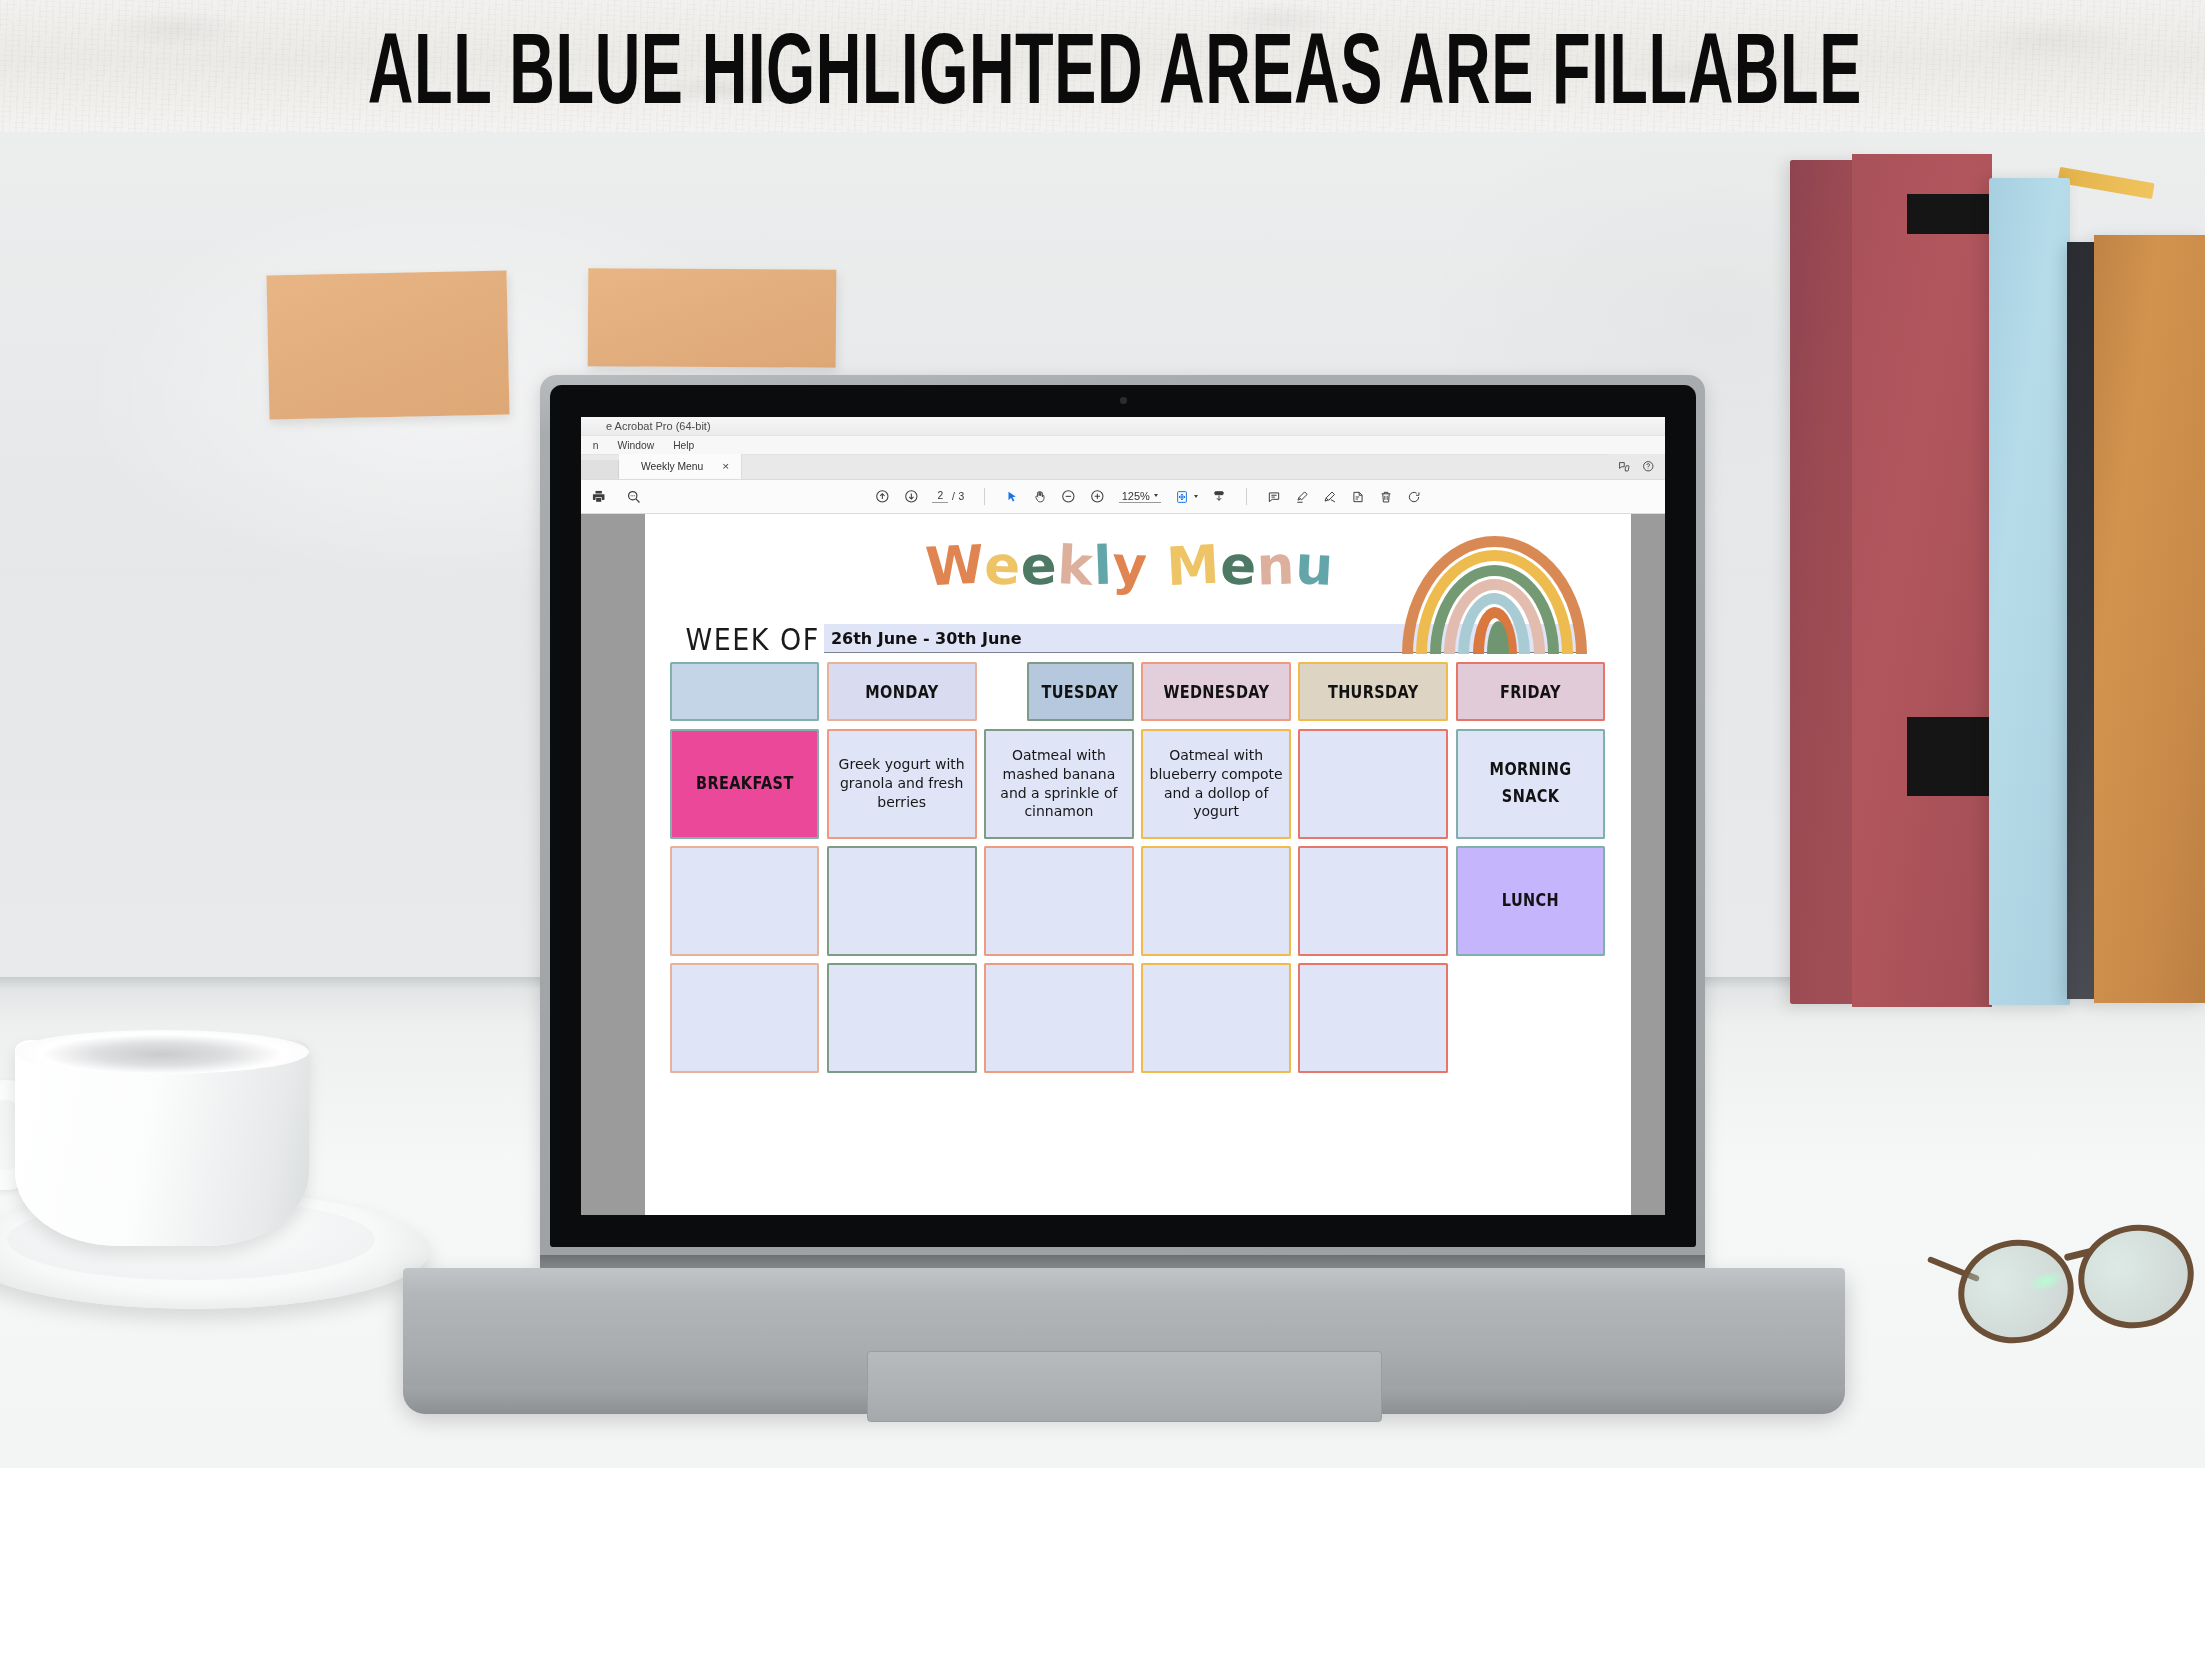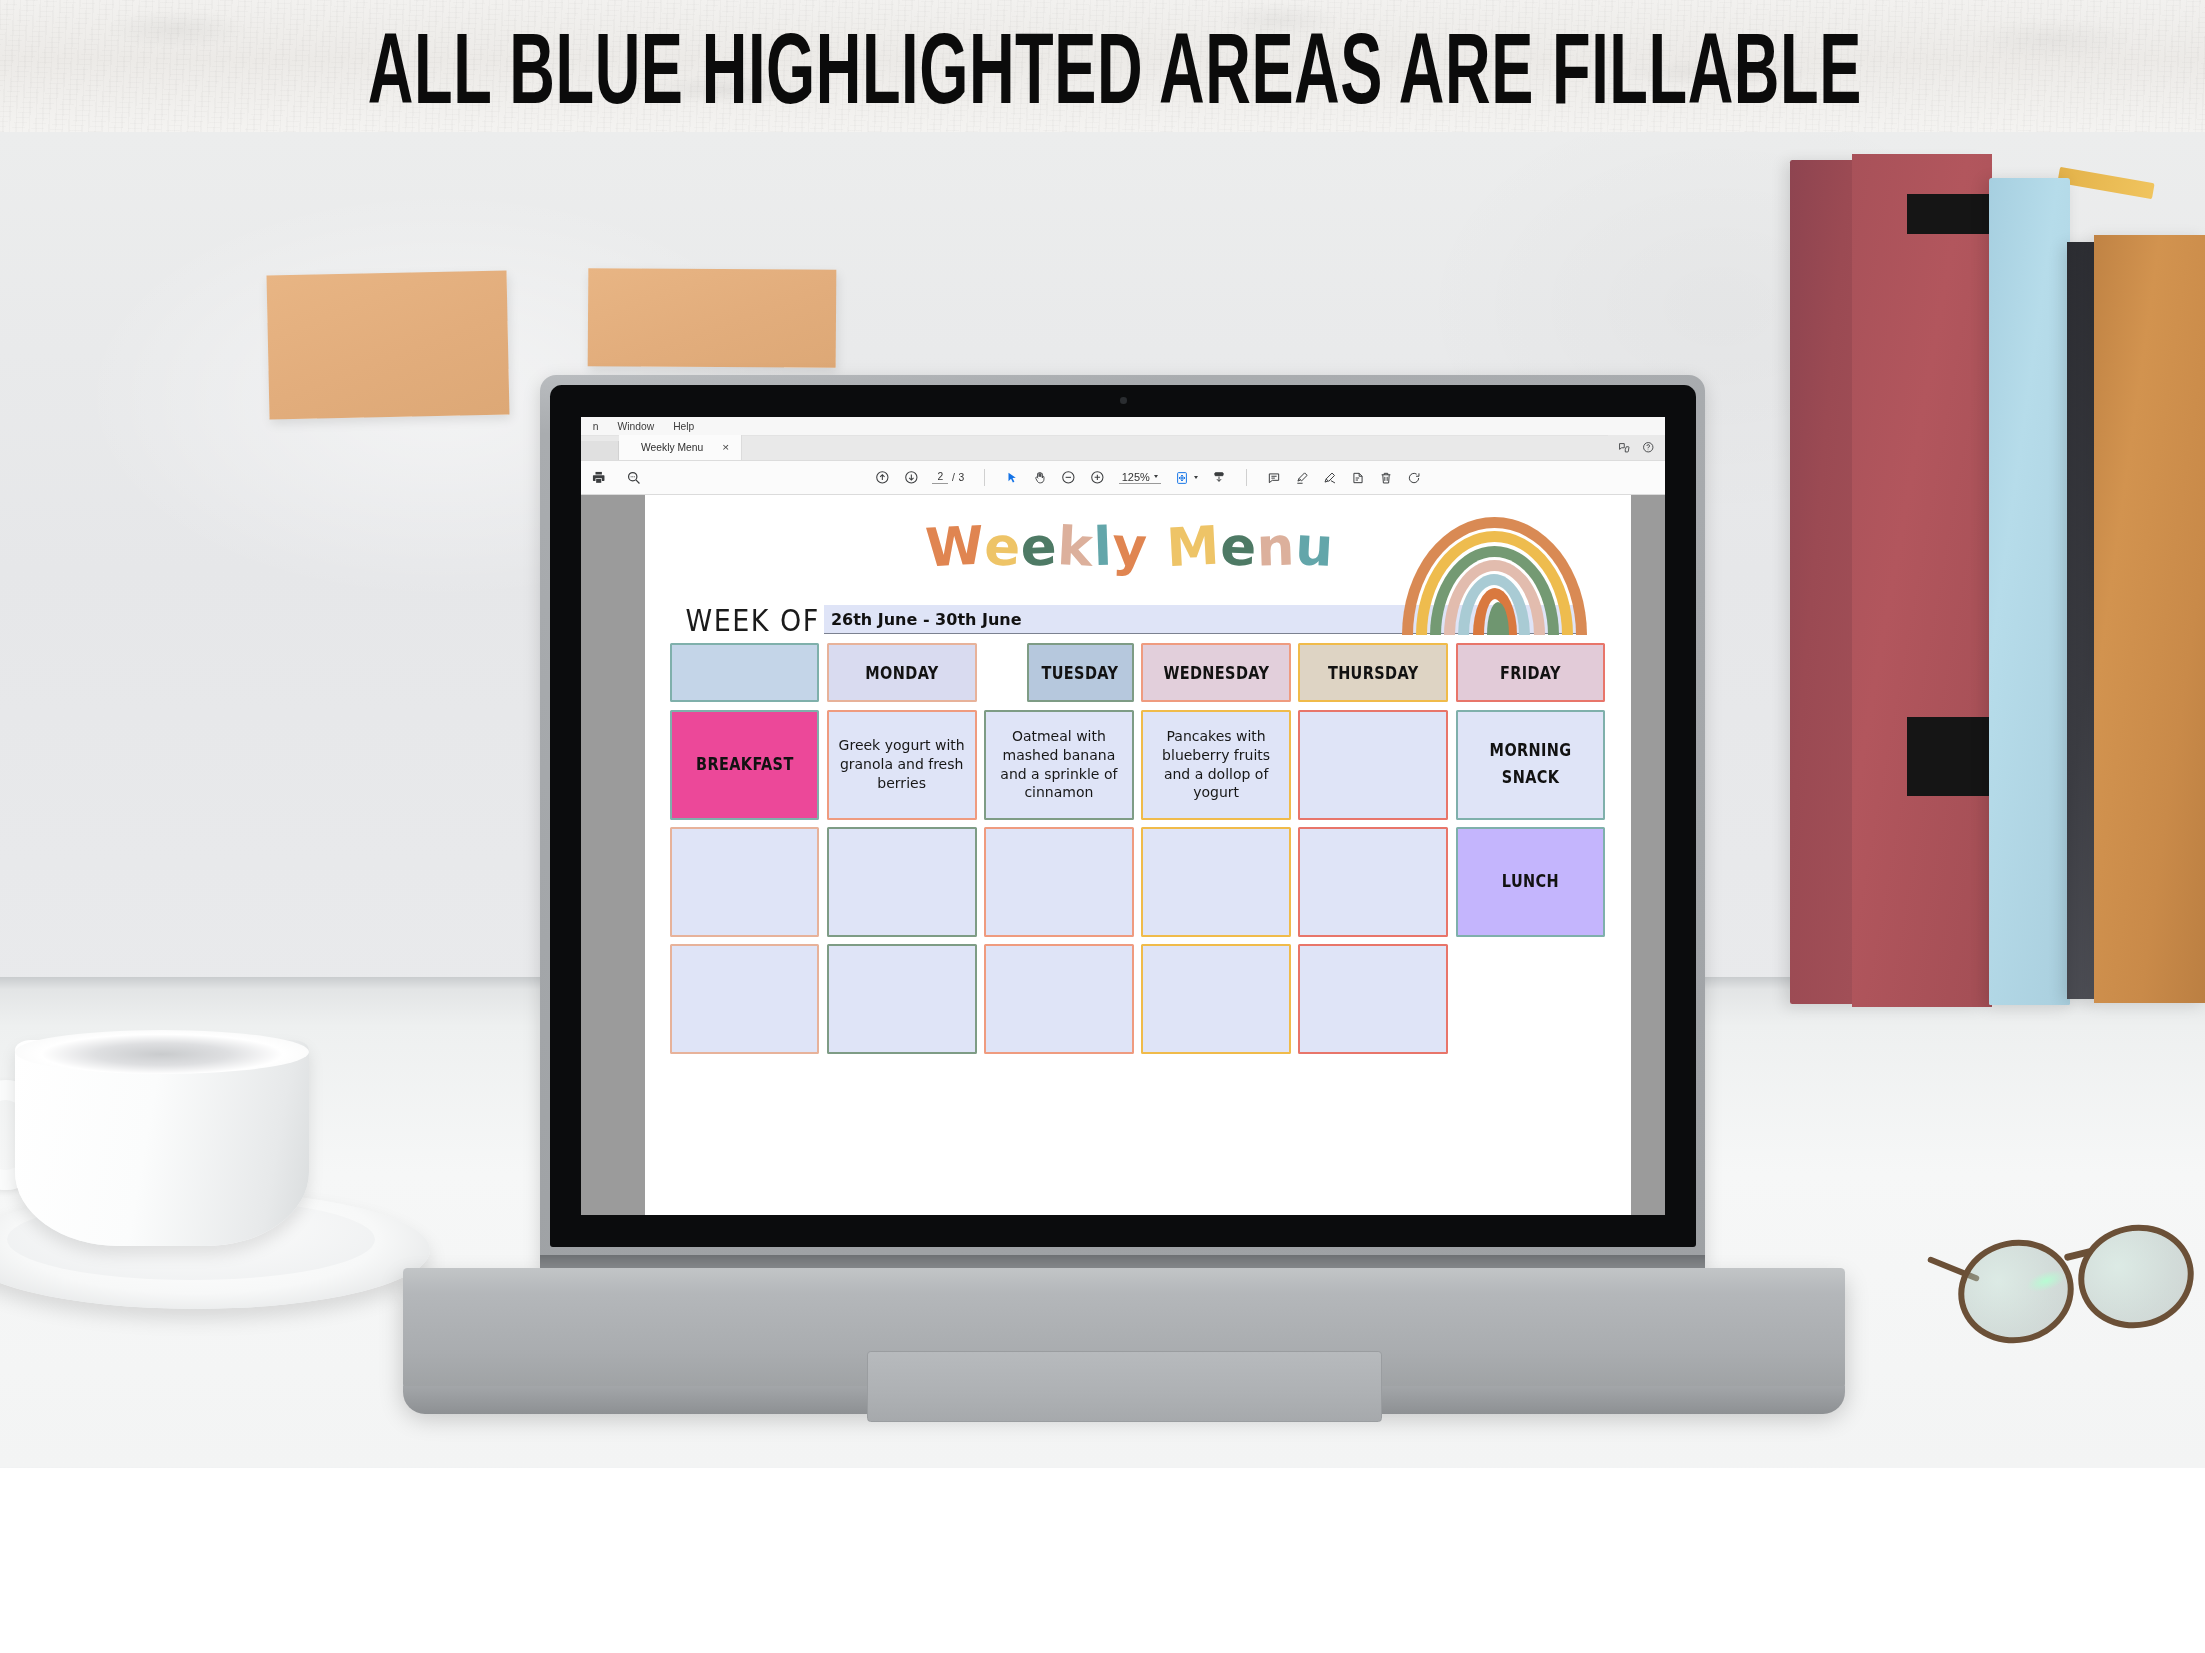--- a/index.html
+++ b/index.html
@@ -368,20 +368,23 @@
     </div>
 
     <div id="laptop">
       <div id="lid"></div>
       <div id="bezel"></div>
       <div id="camera"></div>
 
       <div id="screen">
         <div id="app">
 
+          <div id="titlebar">
+            <span>e Acrobat Pro (64-bit)</span>
+          </div>
 
           <div id="menubar">
             <span class="menu-item">n</span>
             <span class="menu-item">Window</span>
             <span class="menu-item">Help</span>
           </div>
 
           <div id="tabbar">
             <div id="home-tab"></div>
             <div class="doc-tab">
@@ -579,21 +582,21 @@
                   <div class="cell row-cell" style="border-color: rgb(127, 176, 171); background: #ec4899;">
                     <span class="rowlabel">BREAKFAST</span>
                   </div>
                   <div class="cell row-cell" style="border-color: rgb(239, 155, 127); background: rgb(223, 228, 247);">
                     <span class="meal-text">Greek yogurt with granola and fresh berries</span>
                   </div>
                   <div class="cell row-cell" style="border-color: rgb(126, 156, 133); background: rgb(223, 228, 247);">
                     <span class="meal-text">Oatmeal with mashed banana and a sprinkle of cinnamon</span>
                   </div>
                   <div class="cell row-cell" style="border-color: rgb(240, 187, 74); background: rgb(223, 228, 247);">
-                    <span class="meal-text">Pancakes with blueberry fruits and a dollop of yogurt</span>
+                    <span class="meal-text">Oatmeal with blueberry compote and a dollop of yogurt</span>
                   </div>
                   <div class="cell row-cell" style="border-color: rgb(232, 117, 106); background: rgb(223, 228, 247);">
                     <span class="meal-text"></span>
                   </div>
                   <div class="cell row-cell" style="border-color: rgb(127, 176, 171); background: rgb(223, 228, 247);">
                     <span class="rowlabel">MORNING<br>SNACK</span>
                   </div>
                   <div class="cell row-cell" style="border-color: rgb(231, 178, 154); background: rgb(223, 228, 247);">
                     <span class="meal-text"></span>
                   </div>

